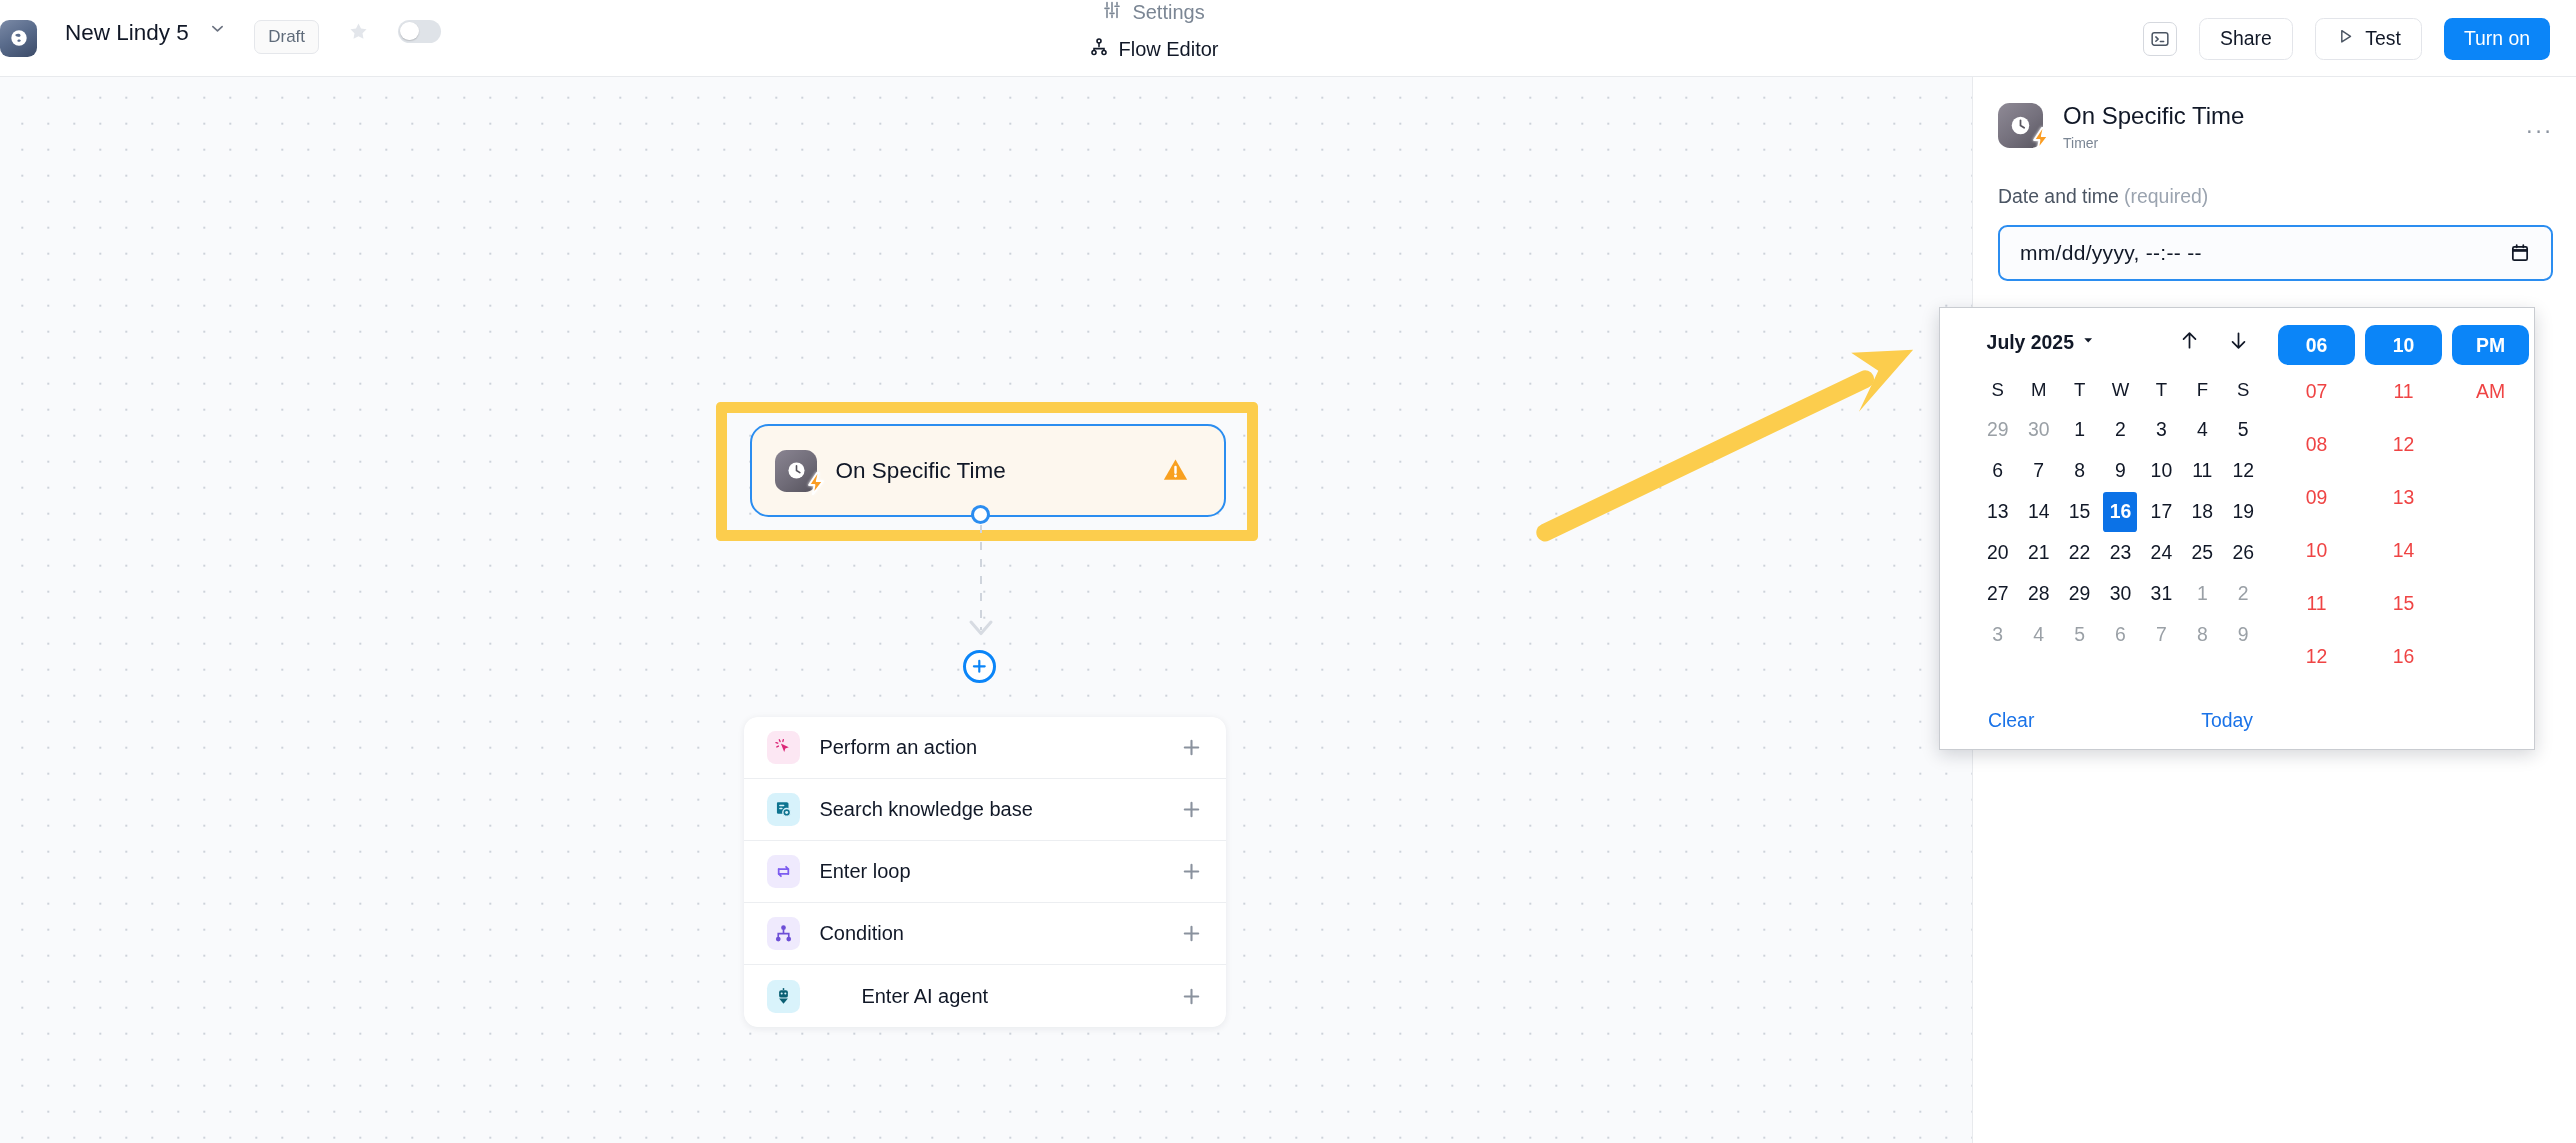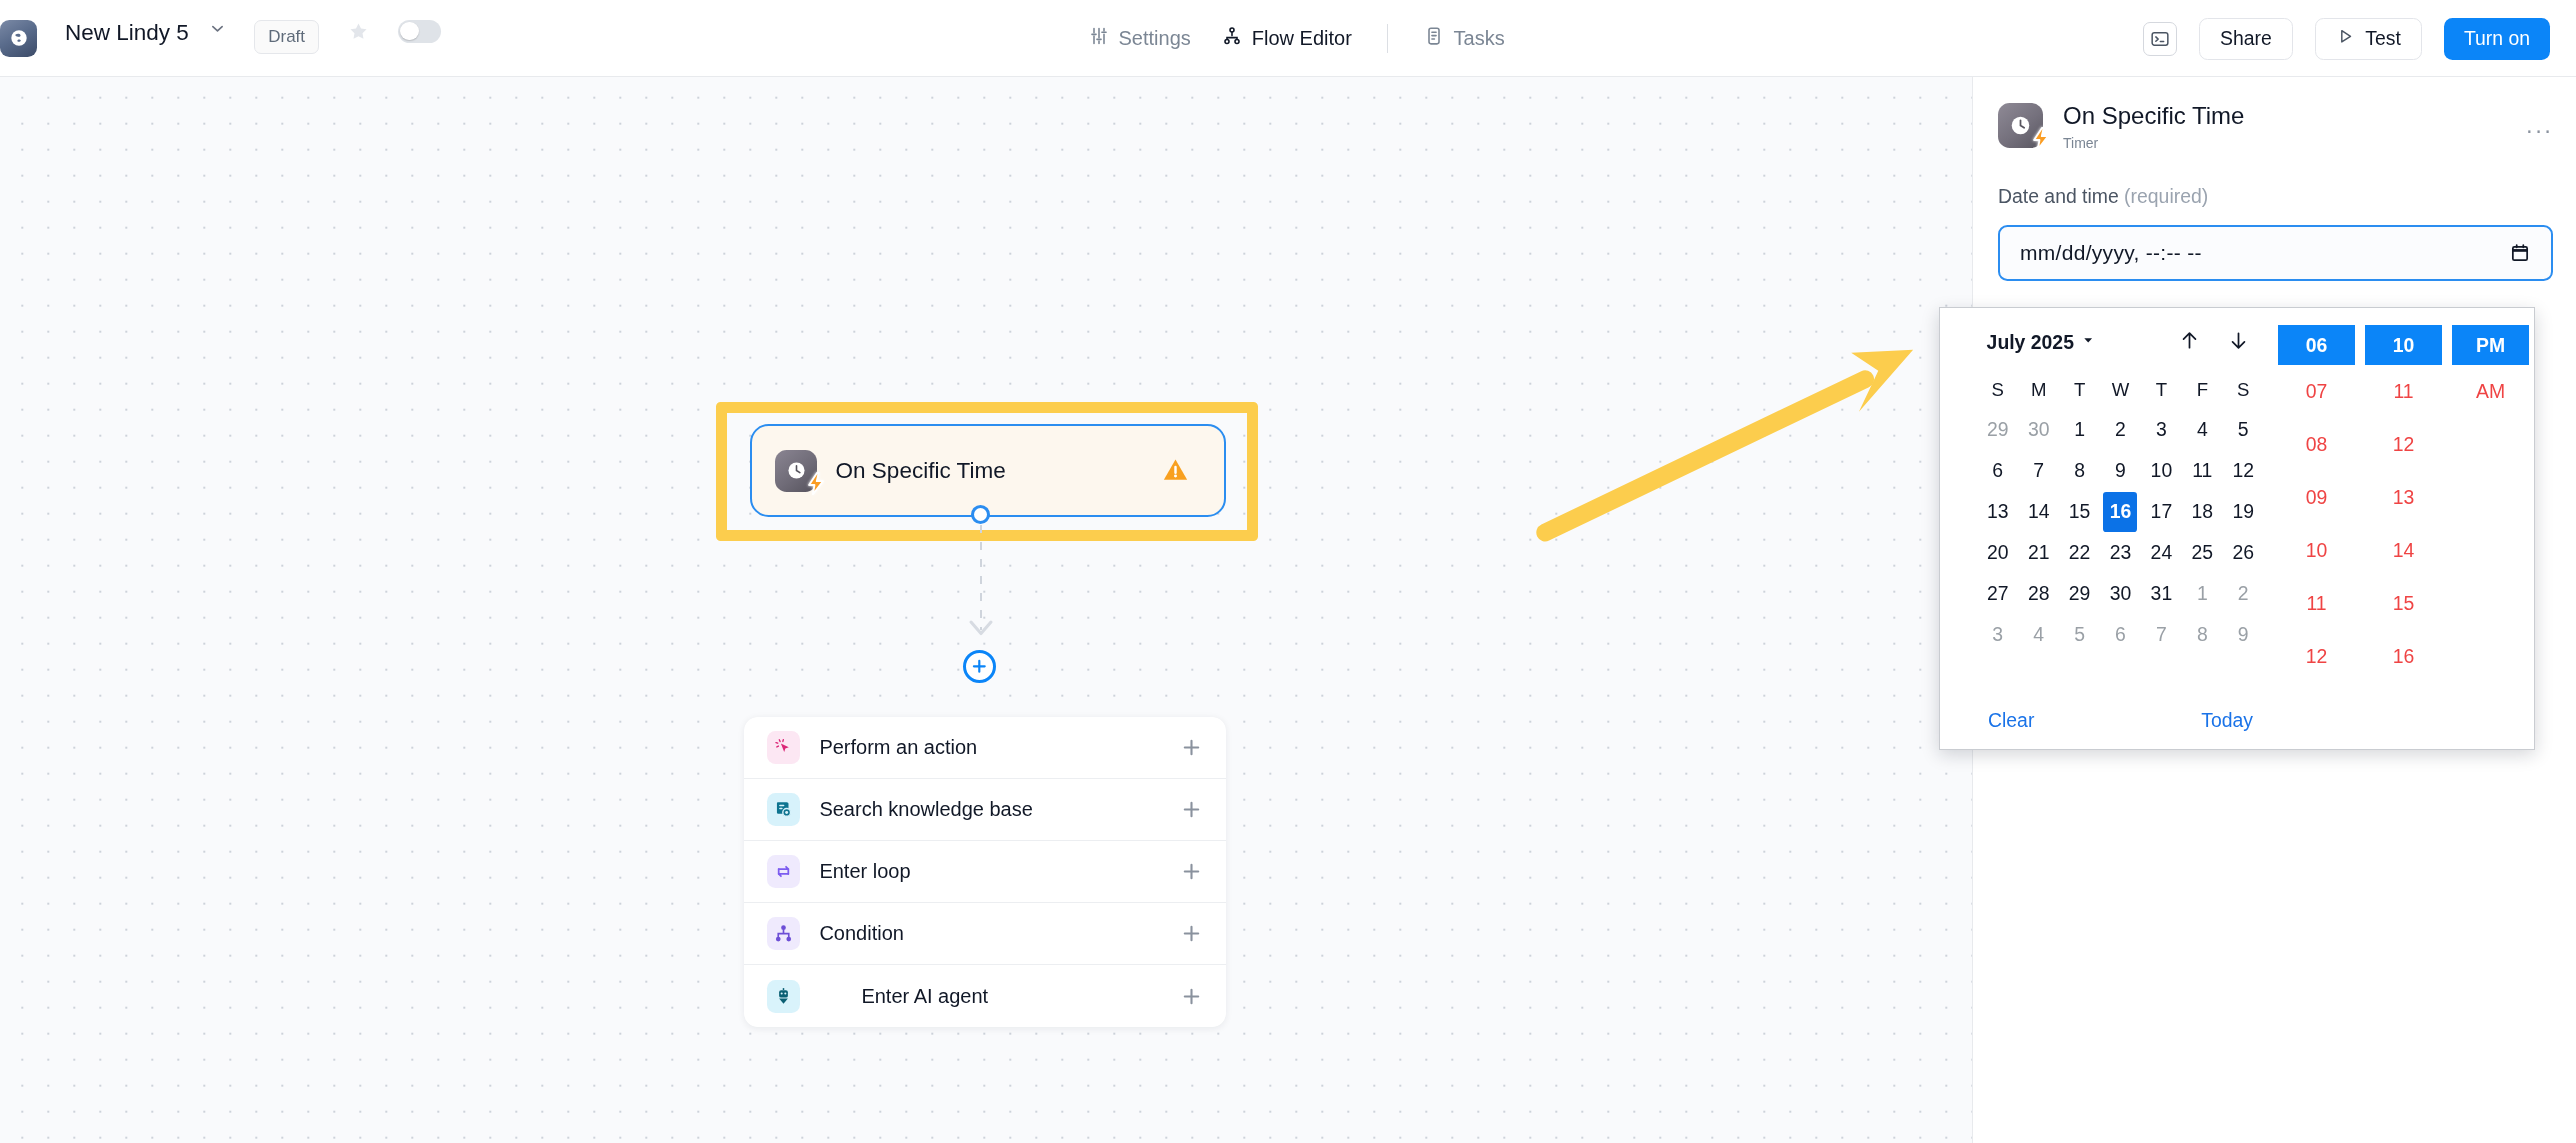--- a/index.html
+++ b/index.html
@@ -41,21 +41,21 @@
     background: #dfe3e8; border-radius: 11.6px; position: relative; flex:none;
   }
   .toggle::after {
     content:''; position: absolute; left: 2.3px; top: 2.3px;
     width: 18.6px; height: 18.6px; background: #fff; border-radius: 50%;
     box-shadow: 0 0.8px 1.5px rgba(0,0,0,.2);
   }
 
   .tb-center {
     position: absolute; left: 1073px; top: 0; height: 77px;
-    display: flex; align-items: center; gap: 0;
+    display: flex; align-items: center; gap: 12px; flex-direction: column;
   }
   .nav-item {
     display: flex; align-items: center; gap: 10px;
     font-size: 20px; color: #7b8694; white-space: nowrap;
     padding: 0 15.5px;
   }
   .nav-item.active { color: #111827; font-weight: 400; }
   .nav-sep { width:0.8px; height: 29px; background: #dcdfe4; margin: 0 20px; }
 
   .tb-right {
@@ -230,21 +230,21 @@
   .pk-link { color: #1a73e8; font-size: 19.4px; }
 
   .pk-time { flex: 1; display: flex; padding: 17px 0 0 0; gap: 0; }
   .pk-col { width: 87px; }
   .pk-cell {
     height: 53px; display: flex; align-items: center; justify-content: center;
     font-size: 19.4px; color: #ef4444;
   }
   .pk-cell.hl {
     background: #0b85f8; color: #fff; font-weight: bold;
-    border-radius: 0; margin: 0 4.6px; height: 40px;
+    border-radius: 10px; margin: 0 4.6px; height: 40px;
   }
 </style>
 </head>
 <body>
 
 <div id="app">
 
   <div class="topbar">
 
     <div class="tb-left">

